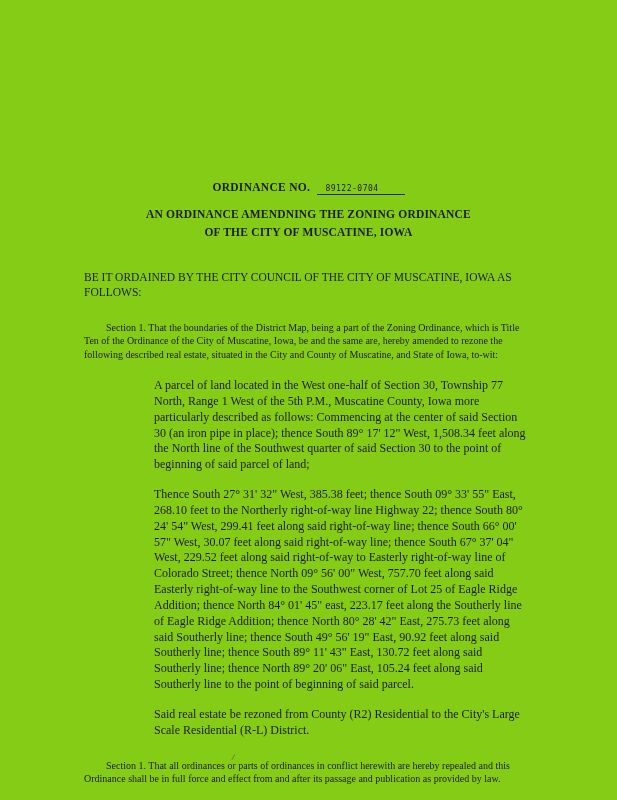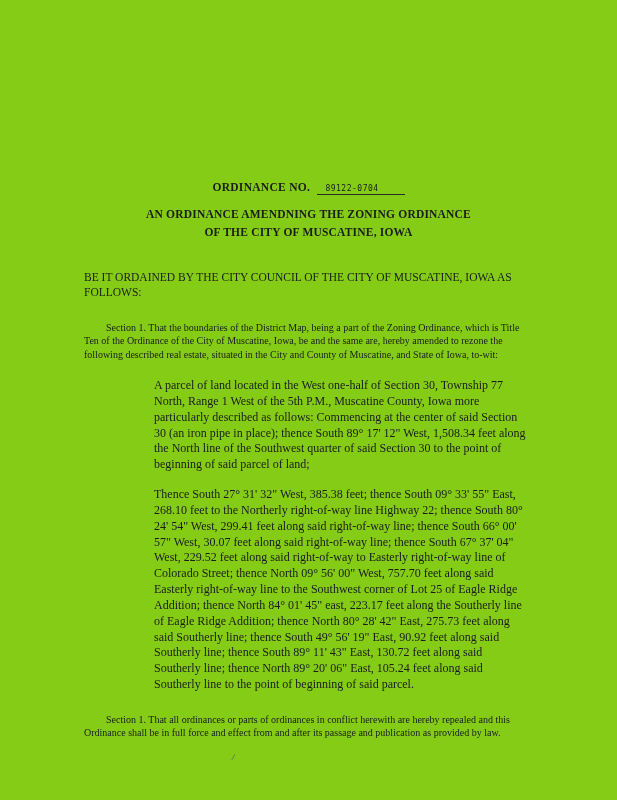--- a/index.html
+++ b/index.html
@@ -92,19 +92,20 @@
     </div>
 
     <div class="preamble">BE IT ORDAINED BY THE CITY COUNCIL OF THE CITY OF MUSCATINE, IOWA AS FOLLOWS:</div>
 
     <div class="para">Section 1.  That the boundaries of the District Map, being a part of the Zoning Ordinance, which is Title Ten of the Ordinance of the City of Muscatine, Iowa, be and the same are, hereby amended to rezone the following described real estate, situated in the City and County of Muscatine, and State of Iowa, to-wit:</div>
 
     <div class="legal first">A parcel of land located in the West one-half of Section 30, Township 77 North, Range 1 West of the 5th P.M., Muscatine County, Iowa more particularly described as follows: Commencing at the center of said Section 30 (an iron pipe in place); thence South 89° 17' 12" West, 1,508.34 feet along the North line of the Southwest quarter of said Section 30 to the point of beginning of said parcel of land;</div>
 
     <div class="legal">Thence South 27° 31' 32" West, 385.38 feet; thence South 09° 33' 55" East, 268.10 feet to the Northerly right-of-way line Highway 22; thence South 80° 24' 54" West, 299.41 feet along said right-of-way line; thence South 66° 00' 57" West, 30.07 feet along said right-of-way line; thence South 67° 37' 04" West, 229.52 feet along said right-of-way to Easterly right-of-way line of Colorado Street; thence North 09° 56' 00" West, 757.70 feet along said Easterly right-of-way line to the Southwest corner of Lot 25 of Eagle Ridge Addition; thence North 84° 01' 45" east, 223.17 feet along the Southerly line of Eagle Ridge Addition; thence North 80° 28' 42" East, 275.73 feet along said Southerly line; thence South 49° 56' 19" East, 90.92 feet along said Southerly line; thence South 89° 11' 43" East, 130.72 feet along said Southerly line; thence North 89° 20' 06" East, 105.24 feet along said Southerly line to the point of beginning of said parcel.</div>
 
+    <div class="legal">Said real estate be rezoned from County (R2) Residential to the City's Large Scale Residential (R-L) District.</div>
 
     <div class="para">Section 1.  That all ordinances or parts of ordinances in conflict herewith are hereby repealed and this Ordinance shall be in full force and effect from and after its passage and publication as provided by law.</div>
 
   </div>
 
   <span class="stray-mark">/</span>
 </div>
 
 </body></html>

